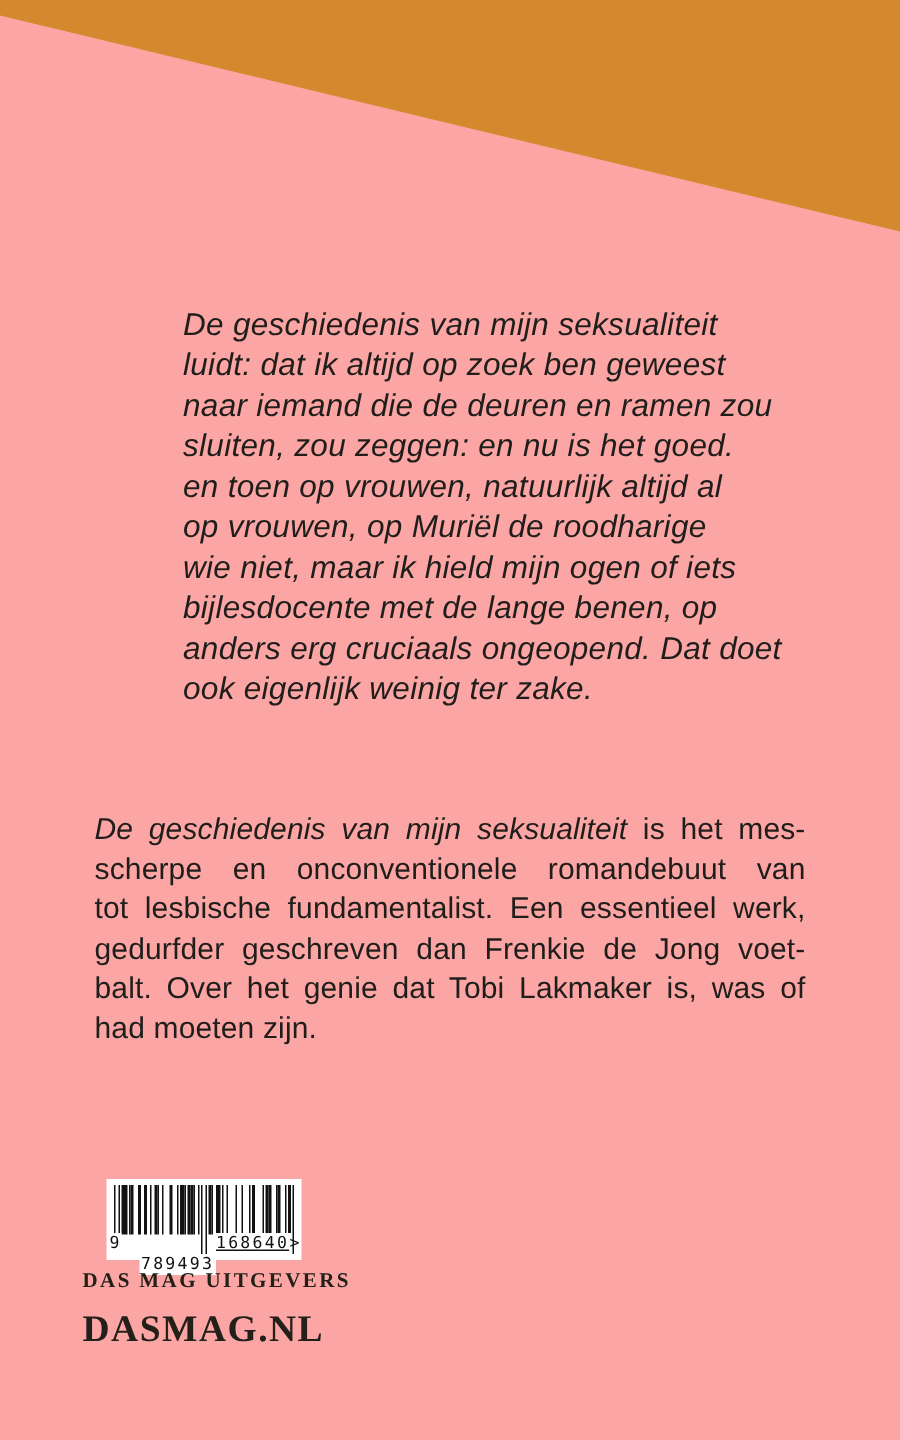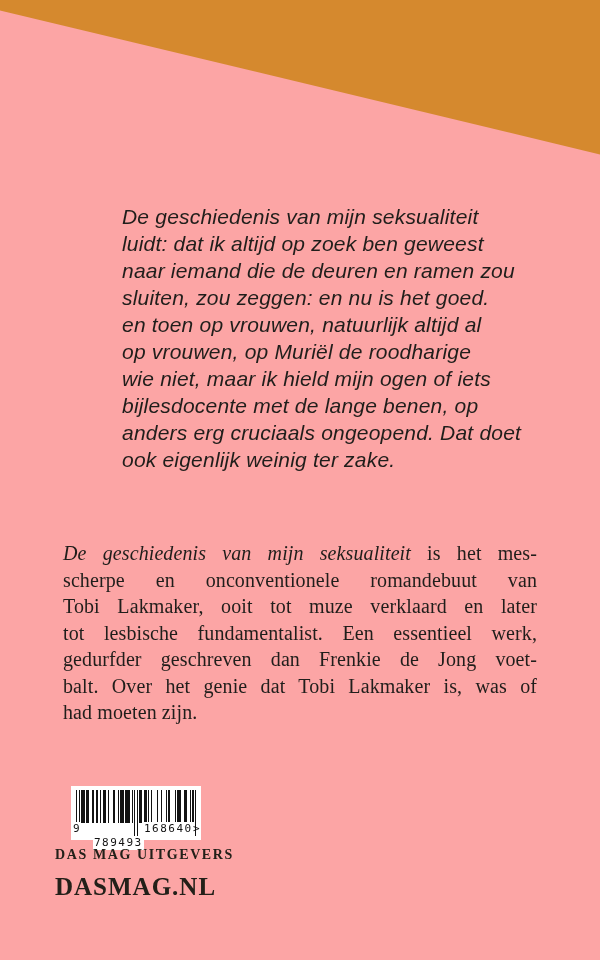--- a/index.html
+++ b/index.html
@@ -39,21 +39,20 @@
     left: 63px;
     top: 540px;
     width: 474px;
     font-size: 20px;
     line-height: 26.5px;
     letter-spacing: 0.1px;
   }
   .bline {
     text-align: justify;
     text-align-last: justify;
-    font-family: Liberation Serif, serif;
   }
   .bline.last {
     text-align-last: left;
   }
   .bline .it {
     font-style: italic;
   }
   .barcode {
     position: absolute;
     left: 71px;
@@ -86,21 +85,21 @@
     height: 16px;
     font-family: "DejaVu Sans Mono", monospace;
     font-size: 11px;
     line-height: 14px;
     color: #121212;
     display: flex;
   }
   .bc-digits span { background: #ffffff; padding: 0 1px; }
   .bc-lead   { position: absolute; left: 1px; }
   .bc-g1     { position: absolute; left: 22px; letter-spacing: 1.5px; margin-top: 14px; }
-  .bc-g2     { position: absolute; left: 72px; letter-spacing: 1.5px; }
+  .bc-g2     { position: absolute; left: 72px; letter-spacing: 1.5px; text-decoration: underline; }
   .bc-arrow  { position: absolute; left: 121px; background: transparent !important; }
   .publisher {
     position: absolute;
     left: 55px;
     top: 847px;
     font-family: Liberation Serif, serif;
     font-weight: bold;
     color: #232019;
   }
   .imprint {
@@ -131,21 +130,20 @@
       <div class="qline">op vrouwen, op Muriël de roodharige</div>
       <div class="qline">wie niet, maar ik hield mijn ogen of iets</div>
       <div class="qline">bijlesdocente met de lange benen, op</div>
       <div class="qline">anders erg cruciaals ongeopend. Dat doet</div>
       <div class="qline">ook eigenlijk weinig ter zake.</div>
     </div>
 
   <div class="blurb">
       <div class="bline"><span class="it">De geschiedenis van mijn seksualiteit</span> is het mes-</div>
       <div class="bline">scherpe en onconventionele romandebuut van</div>
-      <div class="bline">Tobi Lakmaker, ooit tot muze verklaard en later</div>
       <div class="bline">tot lesbische fundamentalist. Een essentieel werk,</div>
       <div class="bline">gedurfder geschreven dan Frenkie de Jong voet-</div>
       <div class="bline">balt. Over het genie dat Tobi Lakmaker is, was of</div>
       <div class="bline last">had moeten zijn.</div>
     </div>
 
   <div class="barcode">
     <div class="bars" id="barcode-bars">
         <span class="module on tall"></span>
         <span class="module tall"></span>

